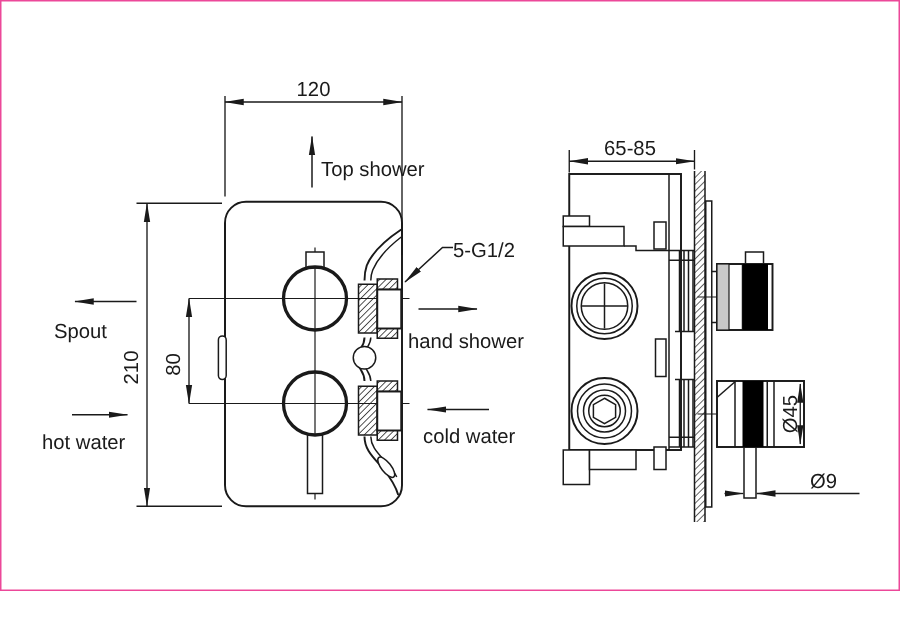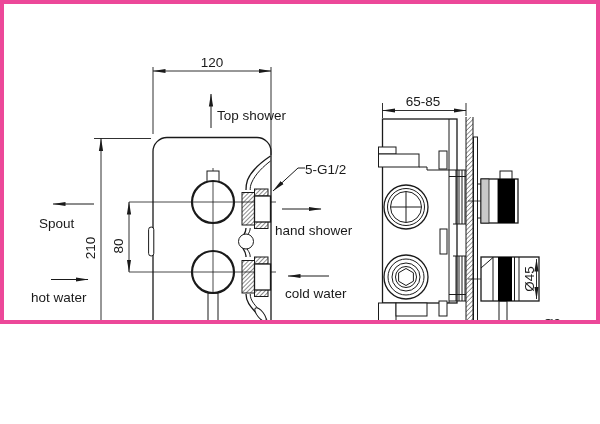--- a/index.html
+++ b/index.html
@@ -1,18 +1,18 @@
 <!DOCTYPE html>
 <html><head>
 <meta charset="utf-8">
 <style>
   html,body{margin:0;padding:0;background:#fff;}
   .canvas{
-    position:relative;width:600px;height:324px;background:#ffffff;
-    border:4px solid #ec4899;box-sizing:border-box;overflow:hidden;
+    position:relative;width:600px;height:394px;background:#ffffff;
+    border:1px solid #ec4899;box-sizing:border-box;overflow:hidden;
     font-family:"Liberation Sans", sans-serif;
   }
   svg{display:block;}
   text{
     font-family:"Liberation Sans", sans-serif;
     font-size:13.5px;
     fill:#1a1a1a;
   }
   .thick{stroke:#1a1a1a;stroke-width:2.2;fill:none;}
   .med{stroke:#1a1a1a;stroke-width:1.3;fill:none;}

